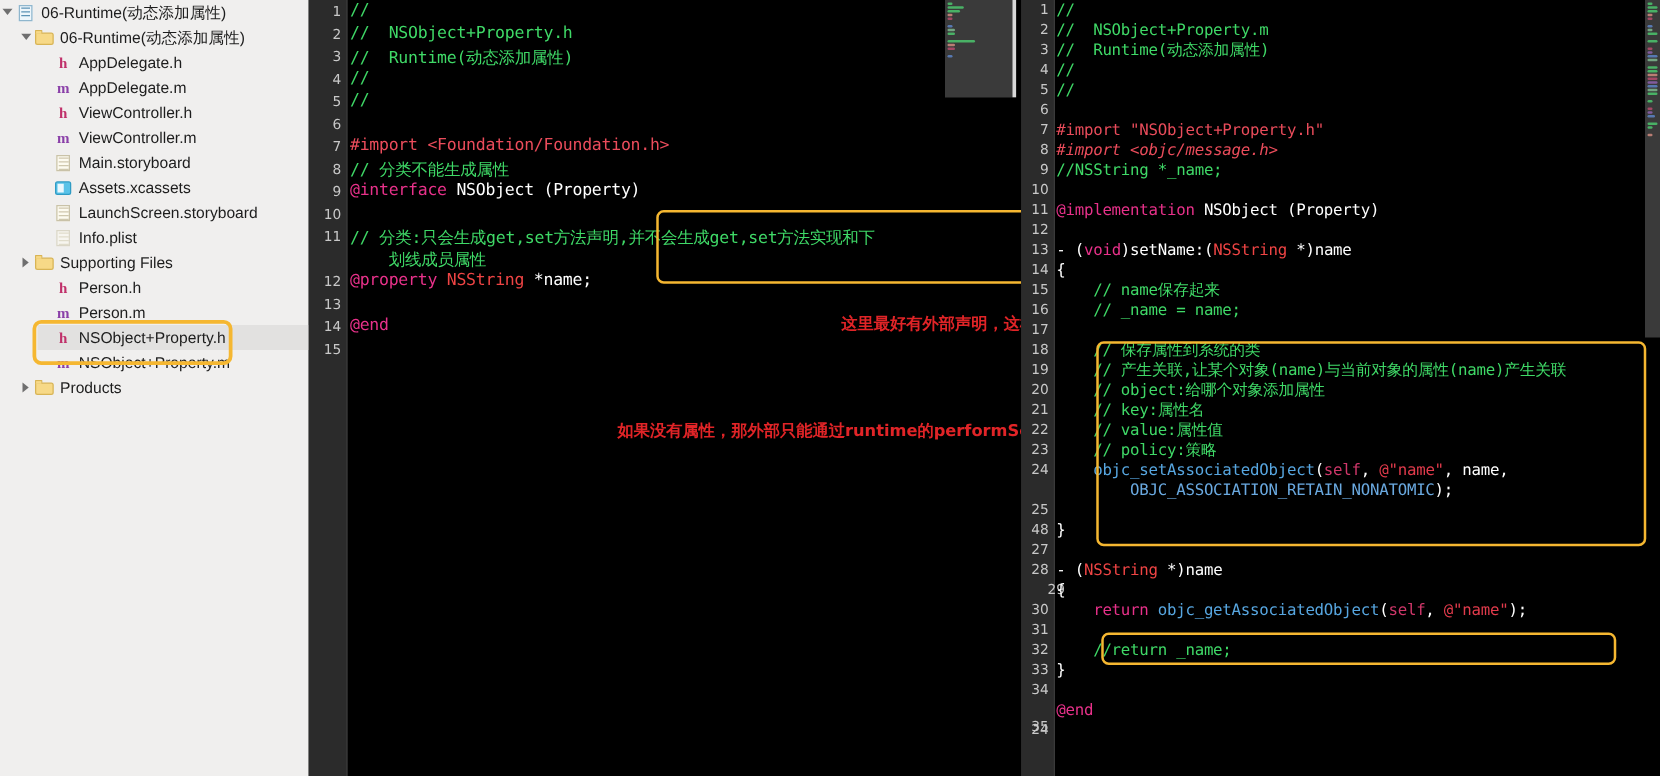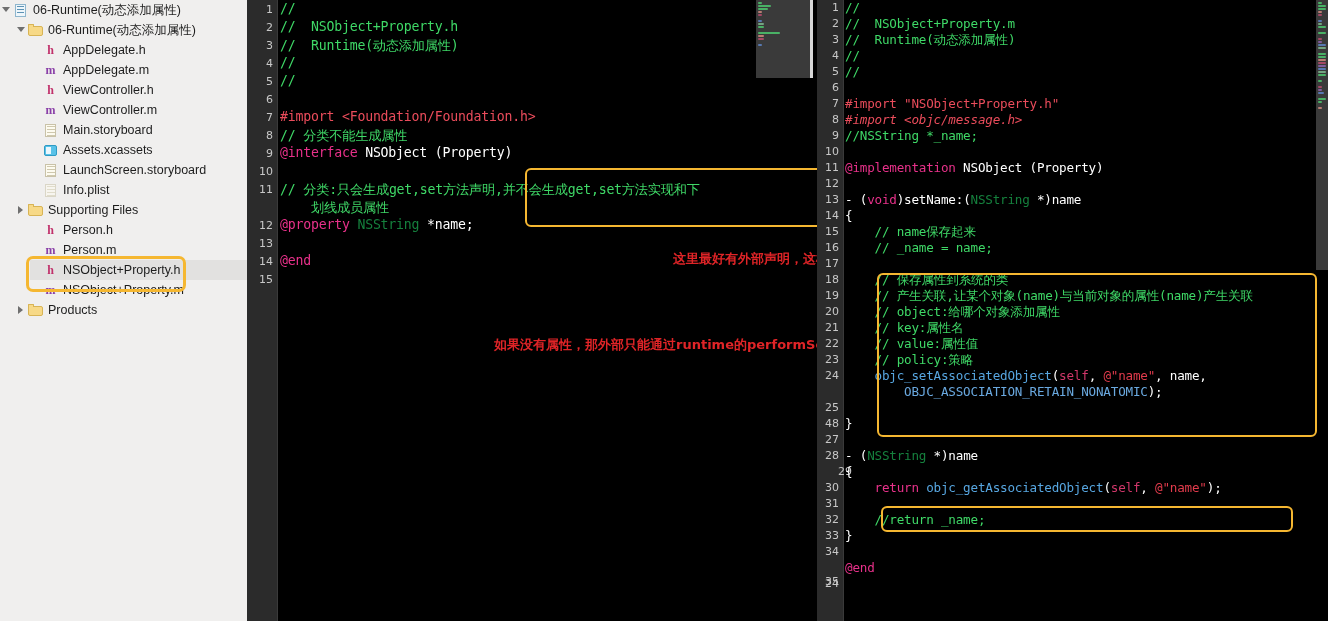--- a/index.html
+++ b/index.html
@@ -168,21 +168,21 @@
     font-family: "DejaVu Sans Mono", monospace;
     font-size: 13.2px;
     letter-spacing: -0.2px;
     color: #ffffff;
   }
   #pane-right .cline { font-size: 12.6px; }
 
   .c-cmt  { color: #3fd967; }     
   .c-pre  { color: #ea4c5b; }     
   .c-key  { color: #e8318a; }     
-  .c-type { color: #15803d; }     
+  .c-type { color: #ef4444; }     
   .c-str  { color: #e23b4c; }     
   .c-fn   { color: #57a6e0; }     
   .c-self { color: #d0376a; }
   .c-const{ color: #6aa9e0; }
   .c-plain{ color: #ffffff; }
 
   
   .annot {
     position: absolute;
     color: #e02427;

